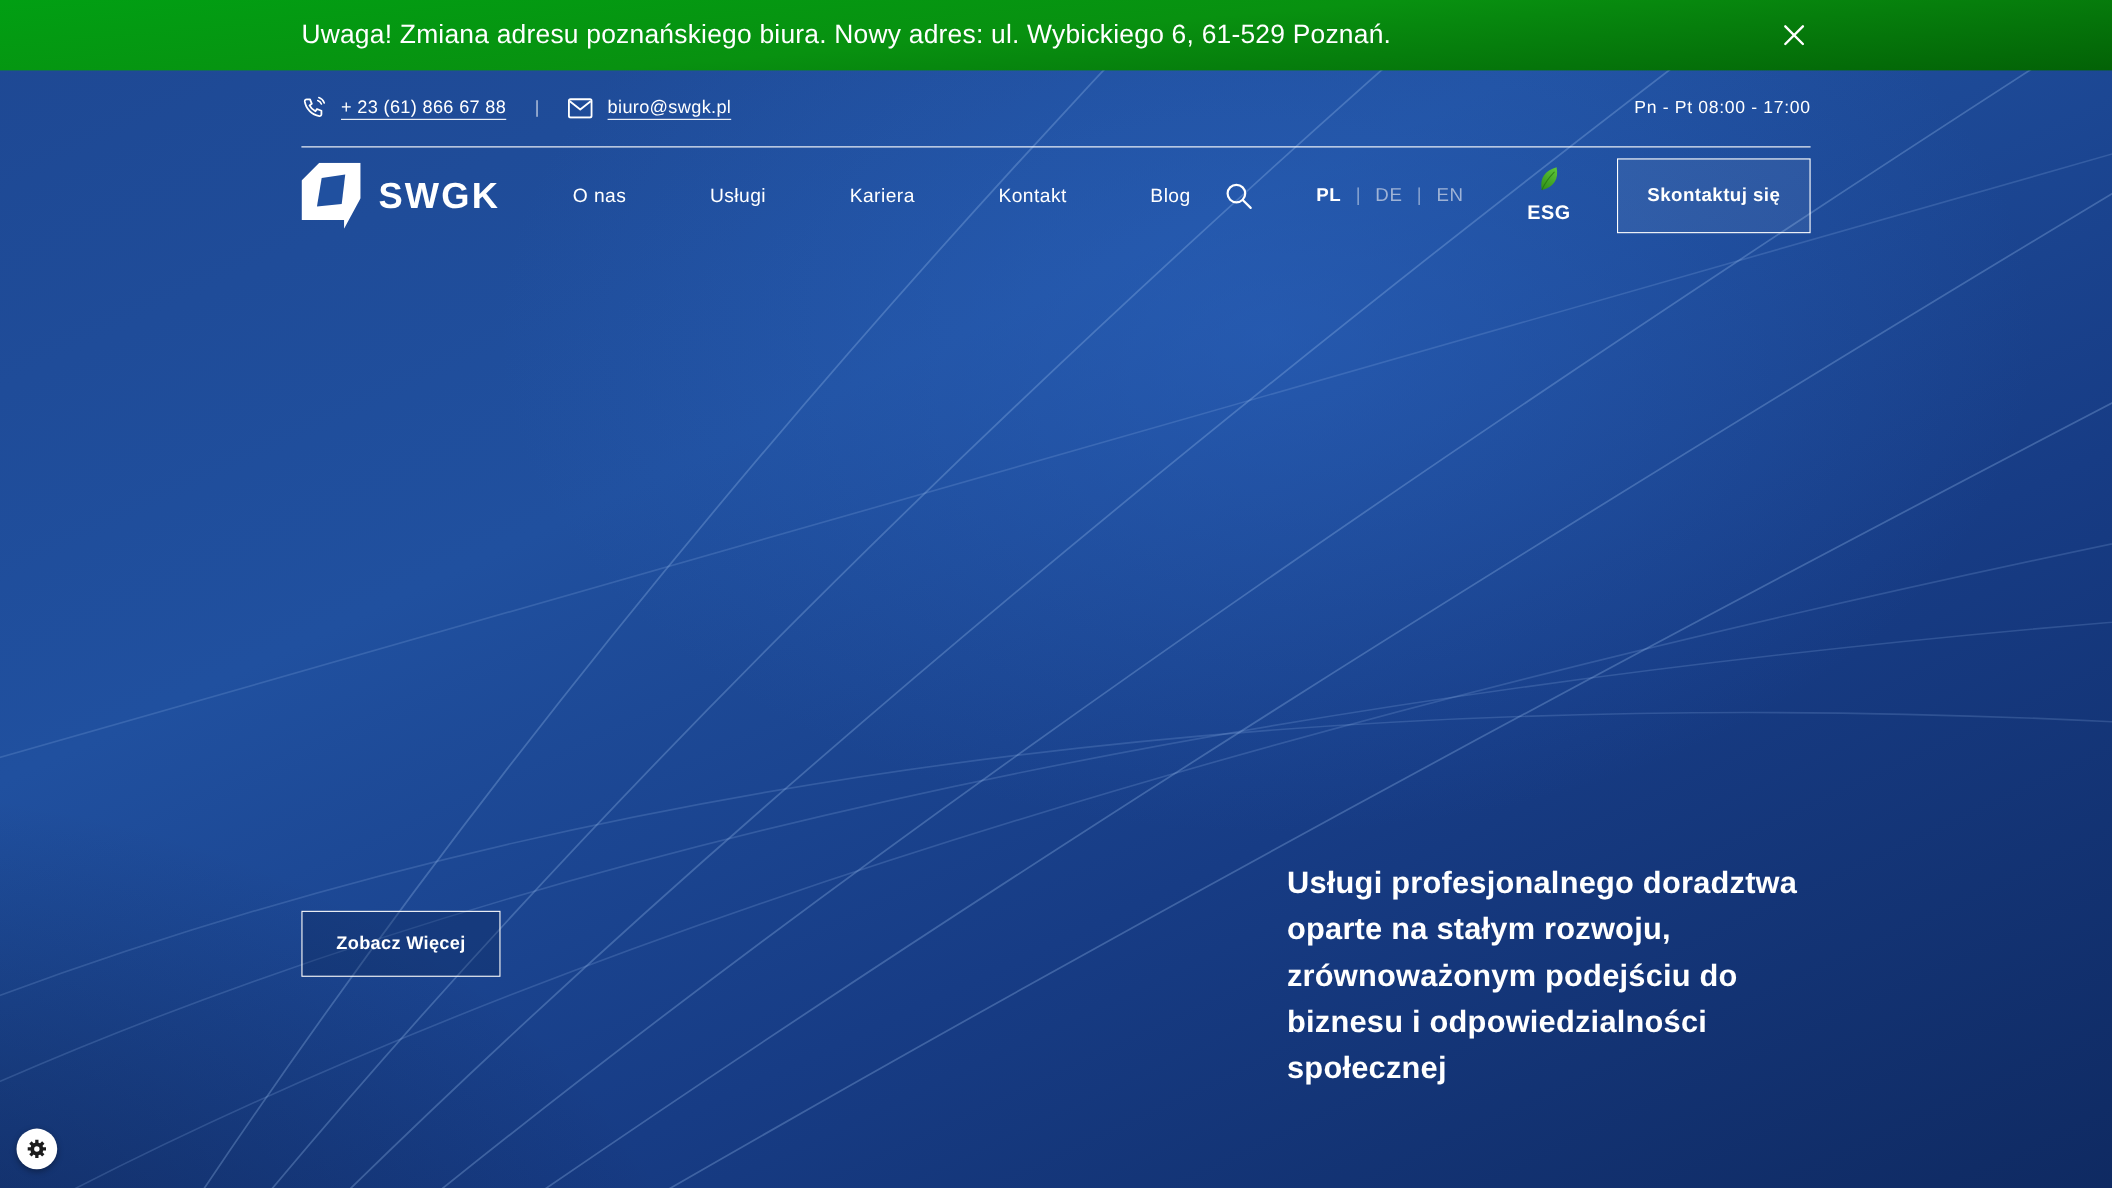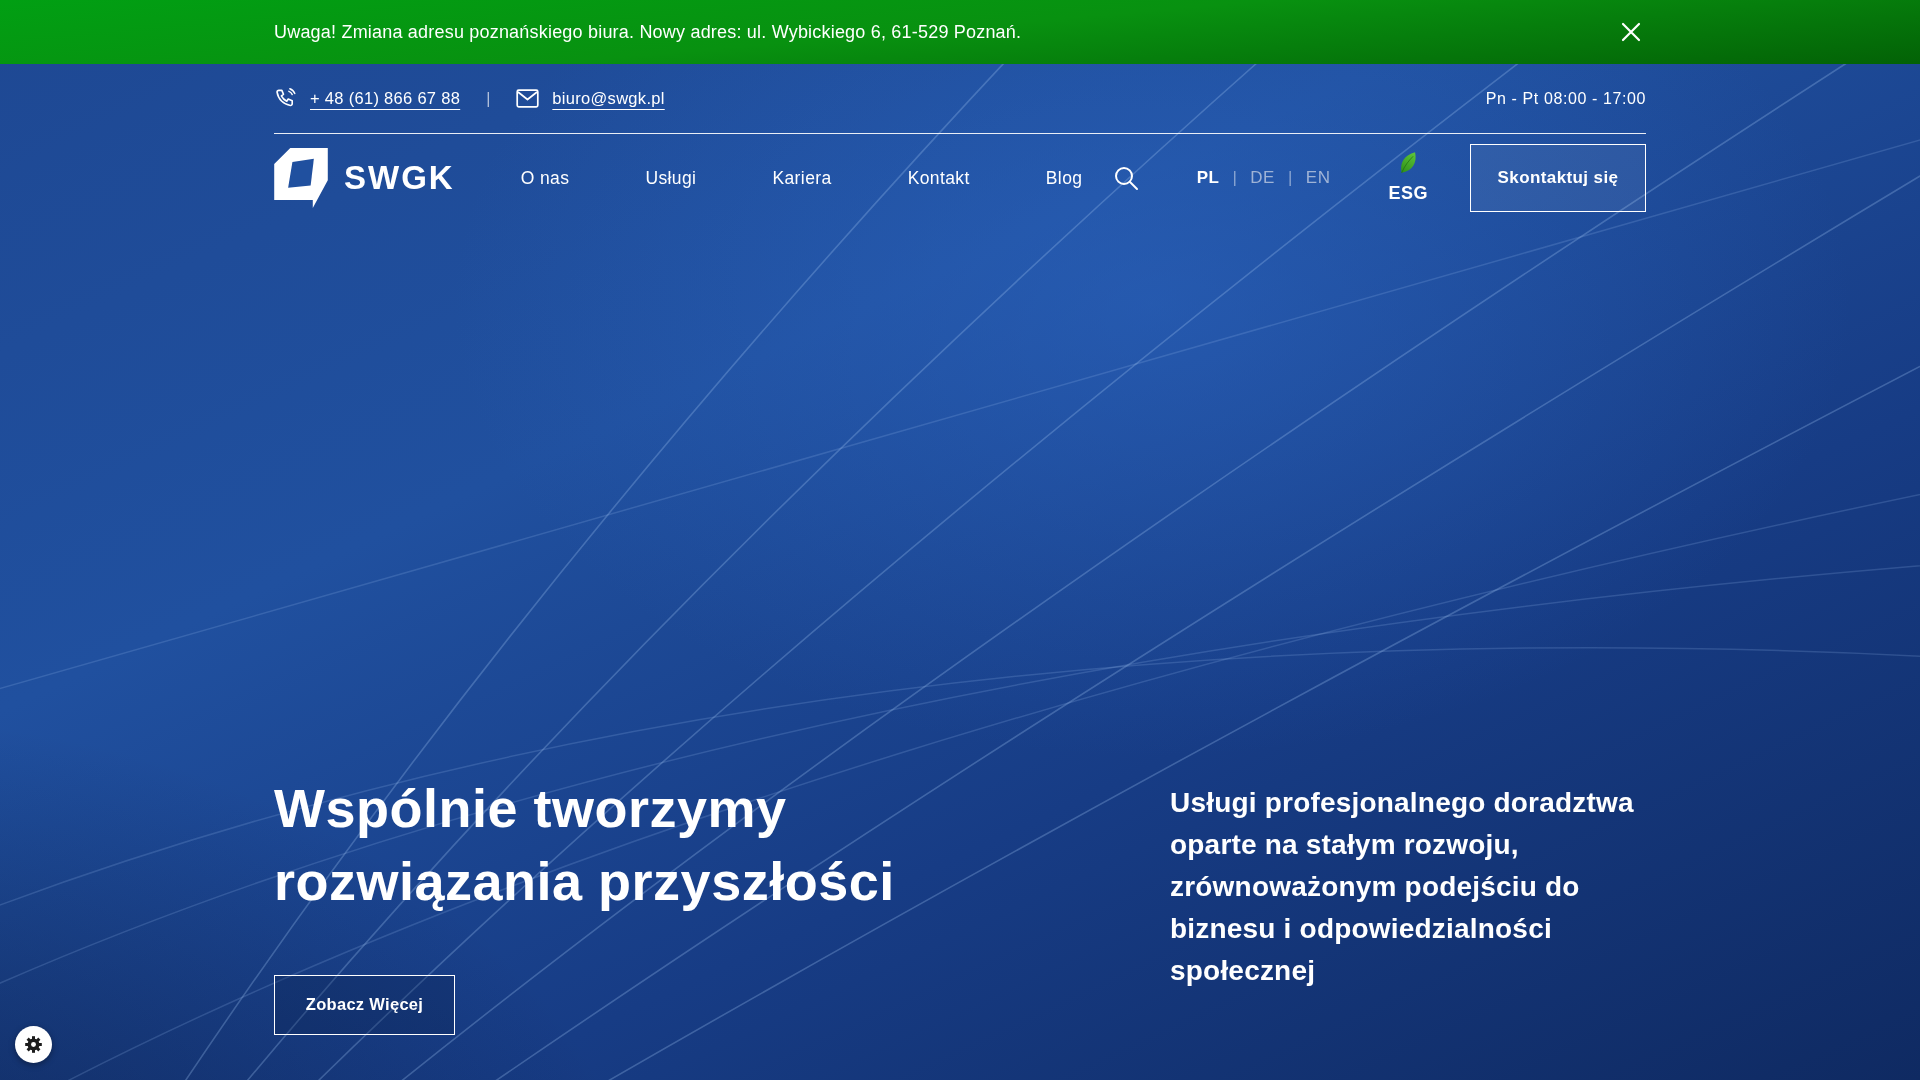--- a/index.html
+++ b/index.html
@@ -13,21 +13,21 @@
   }
   .container { width:1372px; margin:0 auto; position:relative; }
 
   
   .bg-lines { position:absolute; inset:0; pointer-events:none; }
 
   
   .banner { position:relative; height:64px;
     background:linear-gradient(175deg, #019f13 0%, #089110 48%, #036206 100%); }
   .banner-inner { height:100%; display:flex; align-items:center; justify-content:space-between; }
-  .banner-text { color:#ffffff; font-size:18px; letter-spacing:0.2px; font-weight:500; }
+  .banner-text { color:#ffffff; font-size:24px; letter-spacing:0.2px; font-weight:500; }
   .banner-close { background:none; border:none; cursor:pointer; width:30px; height:30px;
     display:flex; align-items:center; justify-content:center; }
 
   
   .topbar { height:70px; display:flex; align-items:center; justify-content:space-between;
     border-bottom:1px solid rgba(255,255,255,0.9); }
   .topbar-left { display:flex; align-items:center; }
   .contact-link { display:flex; align-items:center; gap:13px; color:#ffffff; font-size:16.5px;
     letter-spacing:0.3px; text-decoration:none; cursor:pointer; }
   .contact-link .txt { text-decoration:underline; text-underline-offset:5px; text-decoration-thickness:1px; }
@@ -101,21 +101,21 @@
     </div>
   </div>
 
   <div class="topbar container">
     <div class="topbar-left">
       <a class="contact-link">
         <svg width="23" height="23" viewBox="0 0 24 24" fill="none">
           <path d="M5 3.5h3.2l1.7 4.2-2.2 1.5a12.5 12.5 0 0 0 5.6 5.6l1.5-2.2 4.2 1.7v3.2a1.8 1.8 0 0 1-1.9 1.8A16.6 16.6 0 0 1 3.2 5.4 1.8 1.8 0 0 1 5 3.5Z" stroke="#ffffff" stroke-width="1.7" stroke-linejoin="round"></path>
           <path d="M15.5 4.5a5.5 5.5 0 0 1 3.5 3.4 M16.5 1.8a8.6 8.6 0 0 1 5.2 5.1" stroke="#ffffff" stroke-width="1.5" stroke-linecap="round"></path>
         </svg>
-        <span class="txt">+ 48 (61) 866 67 88</span>
+        <span class="txt">+ 23 (61) 866 67 88</span>
       </a>
       <span class="topbar-sep">|</span>
       <a class="contact-link">
         <svg width="23" height="19" viewBox="0 0 23 19" fill="none">
           <rect x="1.2" y="1.2" width="20.6" height="16.6" rx="1.5" stroke="#ffffff" stroke-width="1.7"></rect>
           <path d="M2 3 L11.5 10.5 L21 3" stroke="#ffffff" stroke-width="1.7" stroke-linejoin="round"></path>
         </svg>
         <span class="txt">biuro@swgk.pl</span>
       </a>
     </div>
@@ -168,24 +168,20 @@
         </svg>
         <span class="esg-label">ESG</span>
       </a>
 
       <button class="contact-btn">Skontaktuj się</button>
     </div>
   </header>
 
   <div class="hero-main">
     <div>
-      <h1 class="hero-heading">
-        <span>Wspólnie tworzymy</span><br>
-        <span>rozwiązania przyszłości</span>
-      </h1>
       <button class="cta-btn">Zobacz Więcej</button>
     </div>
     <p class="hero-sub">Usługi profesjonalnego doradztwa oparte na stałym rozwoju, zrównoważonym podejściu do biznesu i odpowiedzialności społecznej</p>
   </div>
 
   <button class="cookie-btn" aria-label="settings">
     <svg width="21" height="21" viewBox="0 0 24 24">
       <g stroke="#1c1c1c" stroke-width="3.4">
         <path d="M12 2.5 V21.5"></path>
         <path d="M2.5 12 H21.5"></path>

